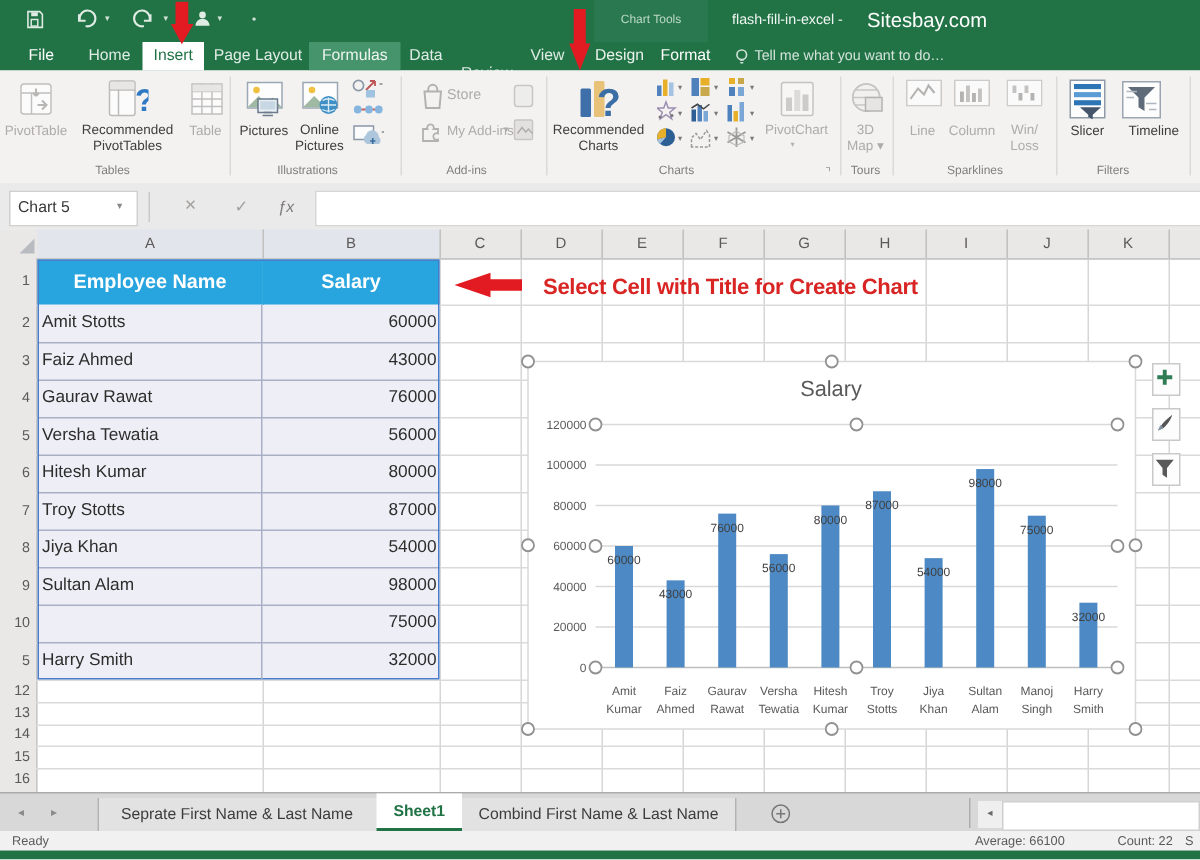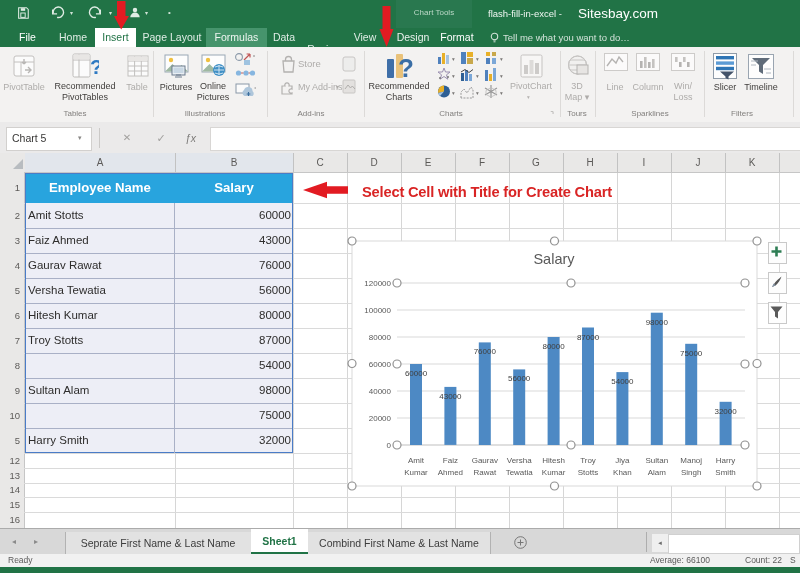--- a/index.html
+++ b/index.html
@@ -242,21 +242,21 @@
 <rect x="4" y="9.4" width="18" height="3.4" fill="#5b9bd5"></rect>
 <rect x="4" y="14.8" width="18" height="3.4" fill="#2e75b5"></rect>
 <path d="M8 19.5 h14 l-5.5 5 v3 l-3-1.5 v-1.5 Z" fill="#44546a"></path>
     </svg>
 <div style="position:absolute;left:701px;top:81px;width:48px;height:12px;line-height:12px;font-size:9px;color:#403e3c;text-align:center;">Slicer</div>
 <svg style="position:absolute;left:747px;top:53px" width="28" height="27" viewBox="0 0 28 27">
 <rect x="1.5" y="1.5" width="25" height="24" fill="#fdfdfd" stroke="#9aa5b1"></rect>
 <path d="M5 5 h18 l-7 7 v9 l-4-2.5 v-6.5 Z" fill="#5f6b79"></path>
 <path d="M4 8 h7 M4 12 h5 M17 16 h7 M19 20 h5" stroke="#aeb6bf" stroke-width="1"></path>
     </svg>
-<div style="position:absolute;left:736px;top:81px;width:50px;height:12px;line-height:12px;font-size:9px;color:#403e3c;text-align:center;">Timeline</div>
+<div style="position:absolute;left:736px;top:81px;width:50px;height:12px;line-height:12px;font-size:9px;color:#403e3c;text-align:right;">Timeline</div>
 <div style="position:absolute;left:707px;top:108px;width:70px;height:12px;line-height:12px;font-size:8px;color:#817f7d;text-align:center;">Filters</div>
 <div style="position:absolute;left:0px;top:122px;width:800px;height:31px;background:#ebeaea;border-bottom:1px solid #cfcfcf;"></div>
 <div style="position:absolute;left:6px;top:127px;width:84px;height:22px;background:#fff;border:1px solid #d2d0ce;"></div>
 <div style="position:absolute;left:12px;top:127px;width:50px;height:22px;line-height:22px;font-size:10.5px;color:#383736;">Chart 5</div>
 <div style="position:absolute;left:78px;top:127px;width:10px;height:22px;line-height:22px;font-size:7px;color:#8a8886;">▾</div>
 <div style="position:absolute;left:99px;top:128px;width:1px;height:20px;background:#cbc9c7;"></div>
 <div style="position:absolute;left:120px;top:127px;width:14px;height:22px;line-height:22px;font-size:10px;color:#a2a09e;text-align:center;">✕</div>
 <div style="position:absolute;left:154px;top:127px;width:14px;height:22px;line-height:22px;font-size:11px;color:#a2a09e;text-align:center;">✓</div>
 <div style="position:absolute;left:185px;top:127px;width:16px;height:22px;line-height:22px;font-size:10.5px;color:#7c7a78;font-style:italic;">ƒx</div>
 <div style="position:absolute;left:210px;top:127px;width:589px;height:22px;background:#fff;border:1px solid #d8d6d4;"></div>
@@ -347,20 +347,21 @@
 <div style="position:absolute;left:25px;top:253px;width:268px;height:1px;background:#a9b0c6;"></div>
 <div style="position:absolute;left:28px;top:278px;width:140px;height:25px;line-height:25px;font-size:11.5px;color:#2e2d2c;">Versha Tewatia</div>
 <div style="position:absolute;left:175px;top:278px;width:116px;height:25px;line-height:25px;font-size:11.5px;color:#2e2d2c;text-align:right;">56000</div>
 <div style="position:absolute;left:25px;top:278px;width:268px;height:1px;background:#a9b0c6;"></div>
 <div style="position:absolute;left:28px;top:303px;width:140px;height:25px;line-height:25px;font-size:11.5px;color:#2e2d2c;">Hitesh Kumar</div>
 <div style="position:absolute;left:175px;top:303px;width:116px;height:25px;line-height:25px;font-size:11.5px;color:#2e2d2c;text-align:right;">80000</div>
 <div style="position:absolute;left:25px;top:303px;width:268px;height:1px;background:#a9b0c6;"></div>
 <div style="position:absolute;left:28px;top:328px;width:140px;height:25px;line-height:25px;font-size:11.5px;color:#2e2d2c;">Troy Stotts</div>
 <div style="position:absolute;left:175px;top:328px;width:116px;height:25px;line-height:25px;font-size:11.5px;color:#2e2d2c;text-align:right;">87000</div>
 <div style="position:absolute;left:25px;top:328px;width:268px;height:1px;background:#a9b0c6;"></div>
+<div style="position:absolute;left:28px;top:353px;width:140px;height:25px;line-height:25px;font-size:11.5px;color:#2e2d2c;">Jiya Khan</div>
 <div style="position:absolute;left:175px;top:353px;width:116px;height:25px;line-height:25px;font-size:11.5px;color:#2e2d2c;text-align:right;">54000</div>
 <div style="position:absolute;left:25px;top:353px;width:268px;height:1px;background:#a9b0c6;"></div>
 <div style="position:absolute;left:28px;top:378px;width:140px;height:25px;line-height:25px;font-size:11.5px;color:#2e2d2c;">Sultan Alam</div>
 <div style="position:absolute;left:175px;top:378px;width:116px;height:25px;line-height:25px;font-size:11.5px;color:#2e2d2c;text-align:right;">98000</div>
 <div style="position:absolute;left:25px;top:378px;width:268px;height:1px;background:#a9b0c6;"></div>
 <div style="position:absolute;left:175px;top:403px;width:116px;height:25px;line-height:25px;font-size:11.5px;color:#2e2d2c;text-align:right;">75000</div>
 <div style="position:absolute;left:25px;top:403px;width:268px;height:1px;background:#a9b0c6;"></div>
 <div style="position:absolute;left:28px;top:428px;width:140px;height:25px;line-height:25px;font-size:11.5px;color:#2e2d2c;">Harry Smith</div>
 <div style="position:absolute;left:175px;top:428px;width:116px;height:25px;line-height:25px;font-size:11.5px;color:#2e2d2c;text-align:right;">32000</div>
 <div style="position:absolute;left:25px;top:428px;width:268px;height:1px;background:#a9b0c6;"></div>

